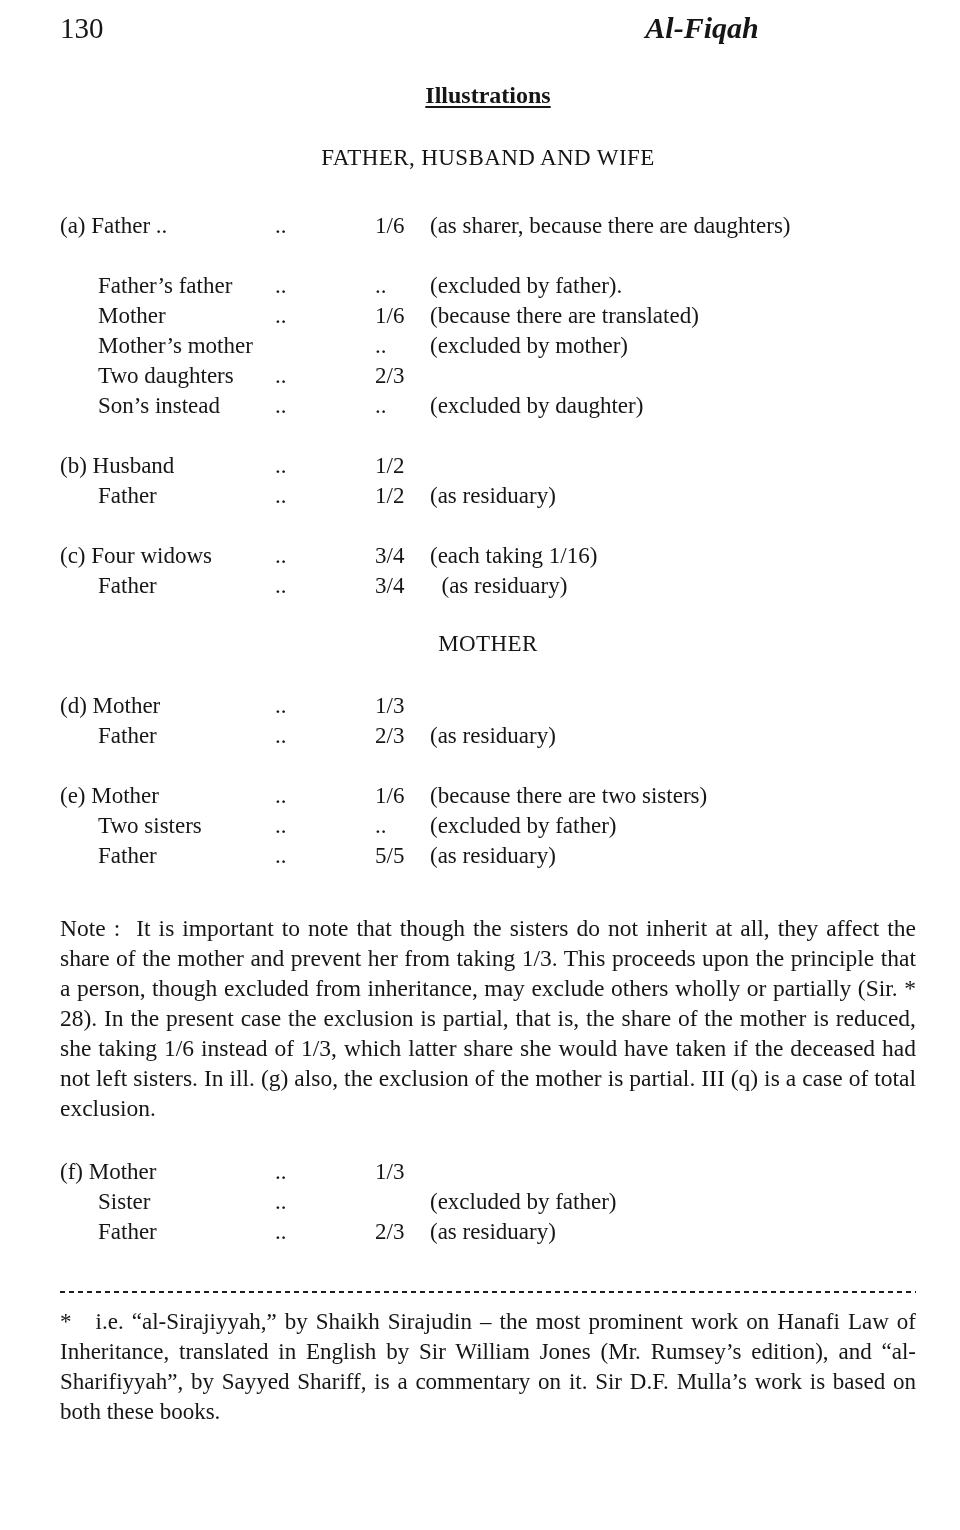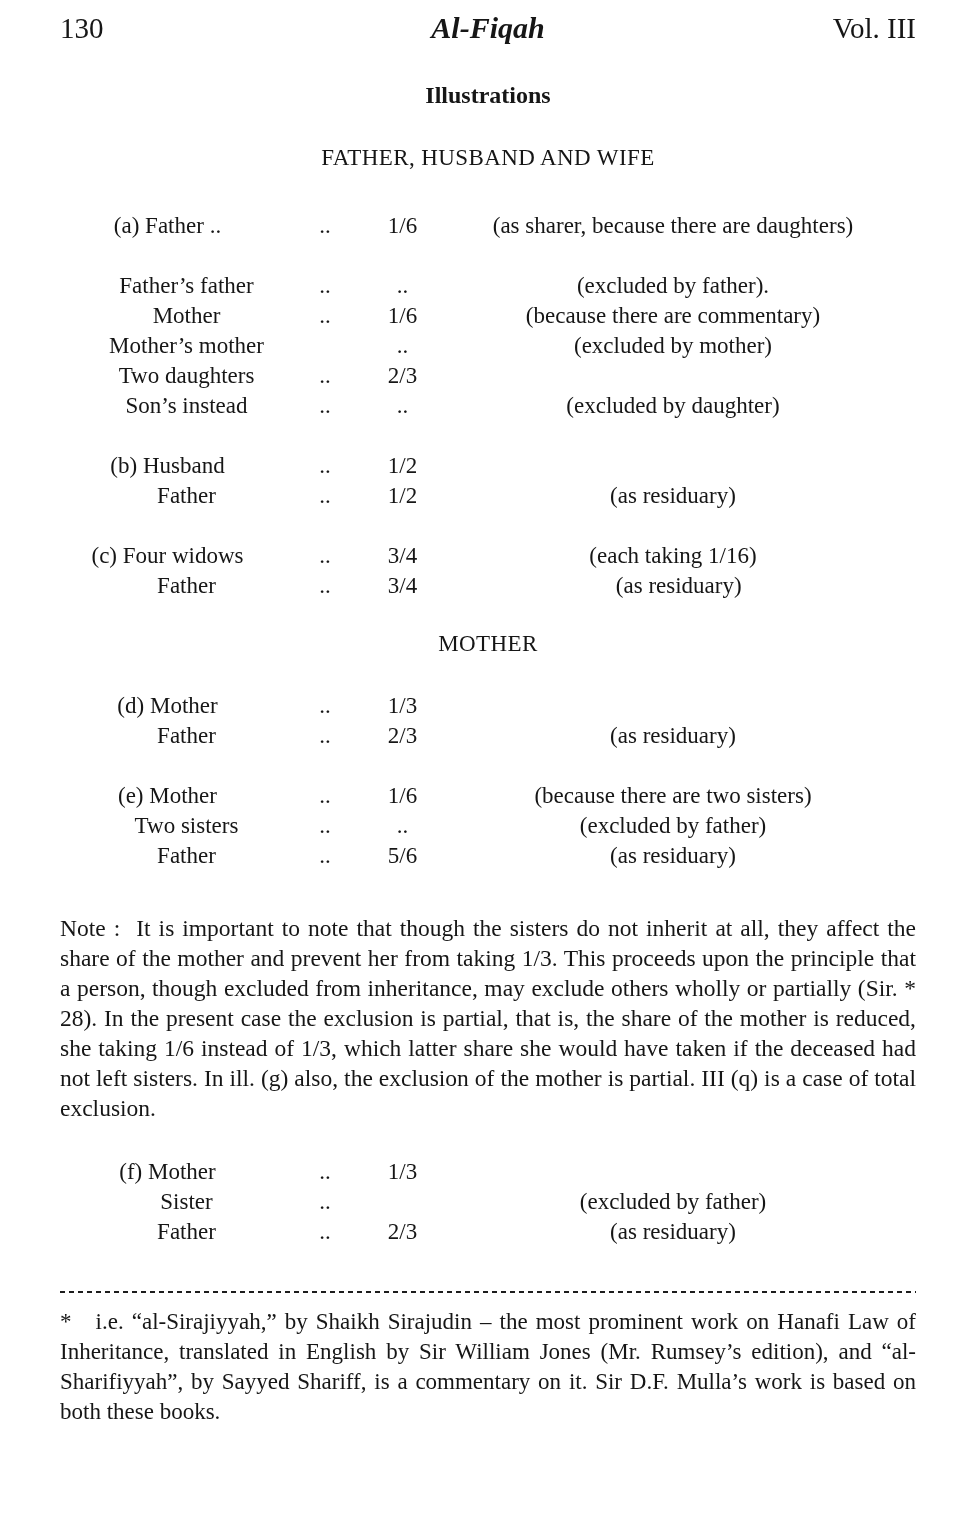--- a/index.html
+++ b/index.html
@@ -29,40 +29,40 @@
   .hdr .right { flex: 1; text-align: right; }
 
   
   .h-ill {
     margin-top: 36px;
     text-align: center;
     font-size: 24px;
     font-weight: bold;
   }
   .h-ill span {
+    text-decoration: underline;
     text-decoration-thickness: 2px;
     text-underline-offset: 3px;
     margin-top: 36px;
   }
   .h-sec {
     margin-top: 36px;
     text-align: center;
     font-size: 23px;
     letter-spacing: 0.4px;
   }
   .h-sec.mother { margin-top: 28px; margin-bottom: 32px; }
 
   
   .tbl { margin-top: 40px; font-size: 23px; line-height: 30px; }
   .grp { }
   .grp.gap { margin-top: 30px; }
   .row {
     display: grid;
     grid-template-columns: 215px 100px 55px 1fr;
-    text-align: center;
   }
   .row .lbl { white-space: nowrap; }
   .row .lbl.ind { padding-left: 38px; }
   .row .dots { white-space: nowrap; }
   .row .shr { white-space: nowrap; }
   .row .rmk { white-space: nowrap; }
 
   
   .note {
     margin-top: 42px;
@@ -88,21 +88,20 @@
   }
 </style>
 </head>
 <body>
 
 <div class="page">
 
   <div class="hdr">
     <span class="left">130</span>
     <span class="mid">Al-Fiqah</span>
-    <span class="right">Vol. III</span>
   </div>
 
   <div class="h-ill">
     <span>Illustrations</span>
   </div>
 
   <div class="h-sec">FATHER, HUSBAND AND WIFE</div>
 
   <div class="tbl">
 
@@ -119,21 +118,21 @@
       <div class="row">
         <span class="lbl ind">Father’s father</span>
         <span class="dots">..</span>
         <span class="shr">..</span>
         <span class="rmk">(excluded by father).</span>
       </div>
       <div class="row">
         <span class="lbl ind">Mother</span>
         <span class="dots">..</span>
         <span class="shr">1/6</span>
-        <span class="rmk">(because there are commentary)</span>
+        <span class="rmk">(because there are translated)</span>
       </div>
       <div class="row">
         <span class="lbl ind">Mother’s mother</span>
         <span class="dots"></span>
         <span class="shr">..</span>
         <span class="rmk">(excluded by mother)</span>
       </div>
       <div class="row">
         <span class="lbl ind">Two daughters</span>
         <span class="dots">..</span>
@@ -204,21 +203,21 @@
       </div>
       <div class="row">
         <span class="lbl ind">Two sisters</span>
         <span class="dots">..</span>
         <span class="shr">..</span>
         <span class="rmk">(excluded by father)</span>
       </div>
       <div class="row">
         <span class="lbl ind">Father</span>
         <span class="dots">..</span>
-        <span class="shr">5/6</span>
+        <span class="shr">5/5</span>
         <span class="rmk">(as residuary)</span>
       </div>
     </div>
 
   </div>
 
   <div class="note">Note :&nbsp; It is important to note that though the sisters do not inherit at all, they affect the share of the mother and prevent her from taking 1/3. This proceeds upon the principle that a person, though excluded from inheritance, may exclude others wholly or partially (Sir. * 28). In the present case the exclusion is partial, that is, the share of the mother is reduced, she taking 1/6 instead of 1/3, which latter share she would have taken if the deceased had not left sisters. In ill. (g) also, the exclusion of the mother is partial. III (q) is a case of total exclusion.</div>
 
   <div class="tbl grp f">
     <div class="row">

